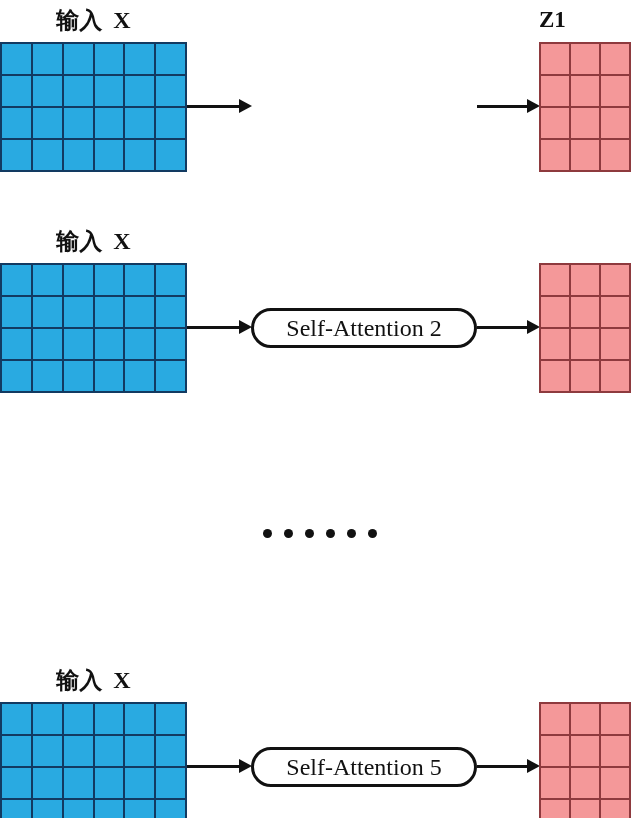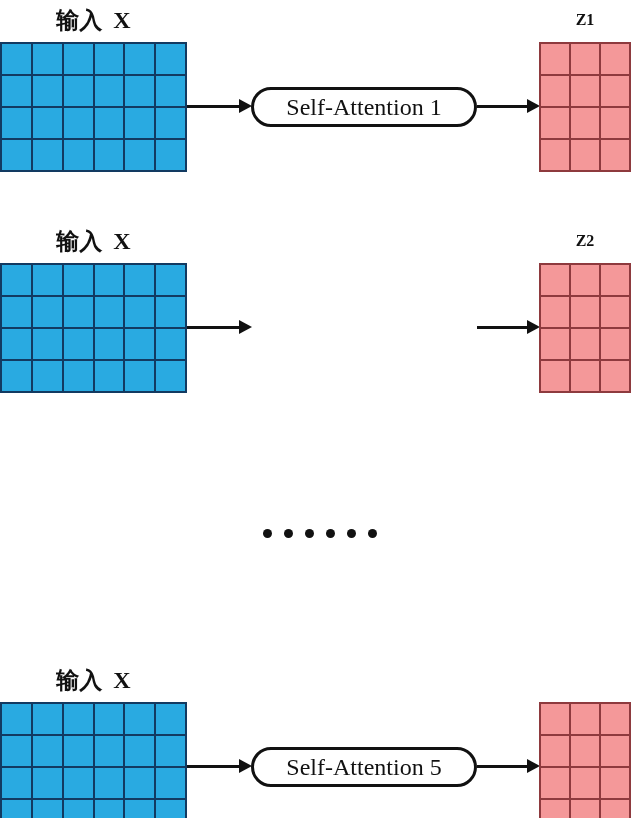--- a/index.html
+++ b/index.html
@@ -18,22 +18,22 @@
     line-height:36px; text-align:center; color:#111;
     font-weight:bold; font-size:23px;
     font-family:"DejaVu Sans","Liberation Sans",sans-serif;
   }
   .input-label .var {
     font-family:"Liberation Serif","DejaVu Serif",serif;
     font-size:24px; margin-left:11px;
   }
   .output-label {
     position:absolute; top:2px; left:539px; width:92px; height:36px;
-    line-height:36px; text-align:center; color:#111;
-    font-weight:bold; font-size:16px;
+    line-height:36px; text-align:left; color:#111;
+    font-weight:bold; font-size:23px;
     font-family:"Liberation Serif","DejaVu Serif",serif;
   }
 
   .matrix {
     position:absolute; top:42px; display:grid; gap:2px;
     box-sizing:border-box;
   }
   .matrix-input {
     left:0; width:187px; height:130px;
     background:var(--input-line); border:2px solid var(--input-line);
@@ -102,23 +102,20 @@
         <div class="cell"></div>
         <div class="cell"></div>
         <div class="cell"></div>
         <div class="cell"></div>
         <div class="cell"></div>
       </div>
     <div class="arrow-a">
       <div class="arrow-line"></div>
       <div class="arrow-head"></div>
     </div>
-    <div class="pill">
-      <span>Self-Attention 1</span>
-    </div>
     <div class="arrow-b">
       <div class="arrow-line"></div>
       <div class="arrow-head"></div>
     </div>
     <div class="output-label">Z1</div>
     <div class="matrix matrix-output" style="grid-template-columns: repeat(3, 1fr); grid-template-rows: repeat(4, 1fr);">
         <div class="cell"></div>
         <div class="cell"></div>
         <div class="cell"></div>
         <div class="cell"></div>
@@ -160,25 +157,27 @@
         <div class="cell"></div>
         <div class="cell"></div>
         <div class="cell"></div>
         <div class="cell"></div>
         <div class="cell"></div>
       </div>
     <div class="arrow-a">
       <div class="arrow-line"></div>
       <div class="arrow-head"></div>
     </div>
+    <div class="pill">
+      <span>Self-Attention 2</span>
+    </div>
     <div class="arrow-b">
       <div class="arrow-line"></div>
       <div class="arrow-head"></div>
     </div>
-    <div class="output-label">Z2</div>
     <div class="matrix matrix-output" style="grid-template-columns: repeat(3, 1fr); grid-template-rows: repeat(4, 1fr);">
         <div class="cell"></div>
         <div class="cell"></div>
         <div class="cell"></div>
         <div class="cell"></div>
         <div class="cell"></div>
         <div class="cell"></div>
         <div class="cell"></div>
         <div class="cell"></div>
         <div class="cell"></div>

